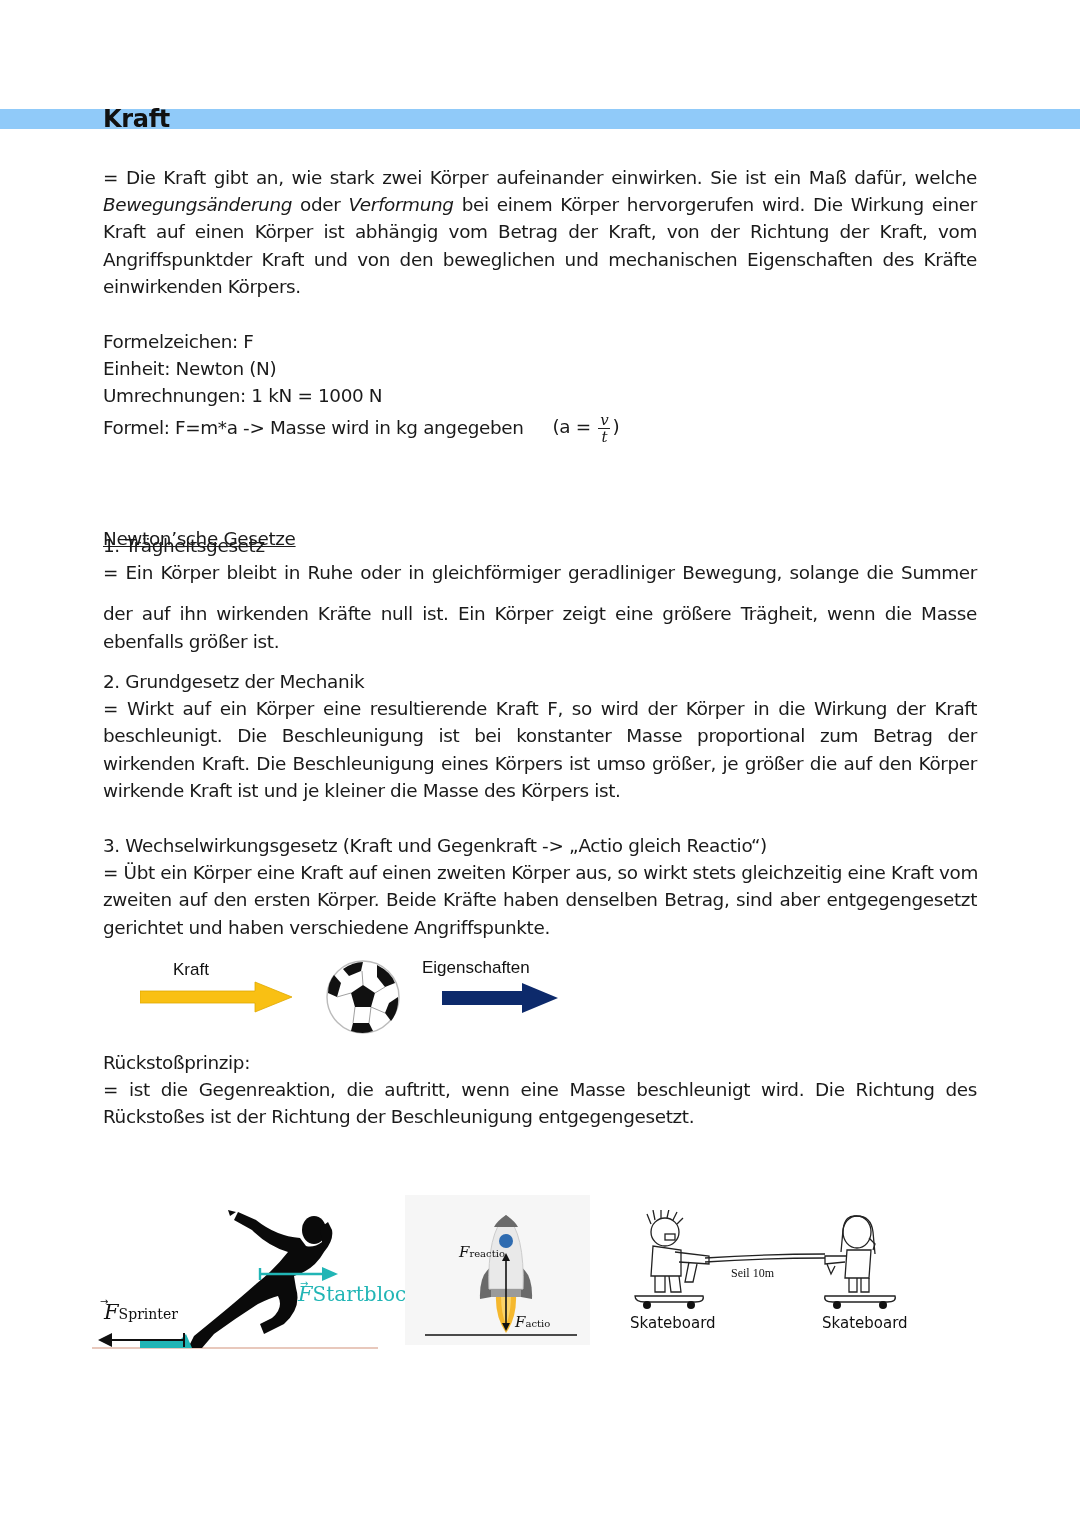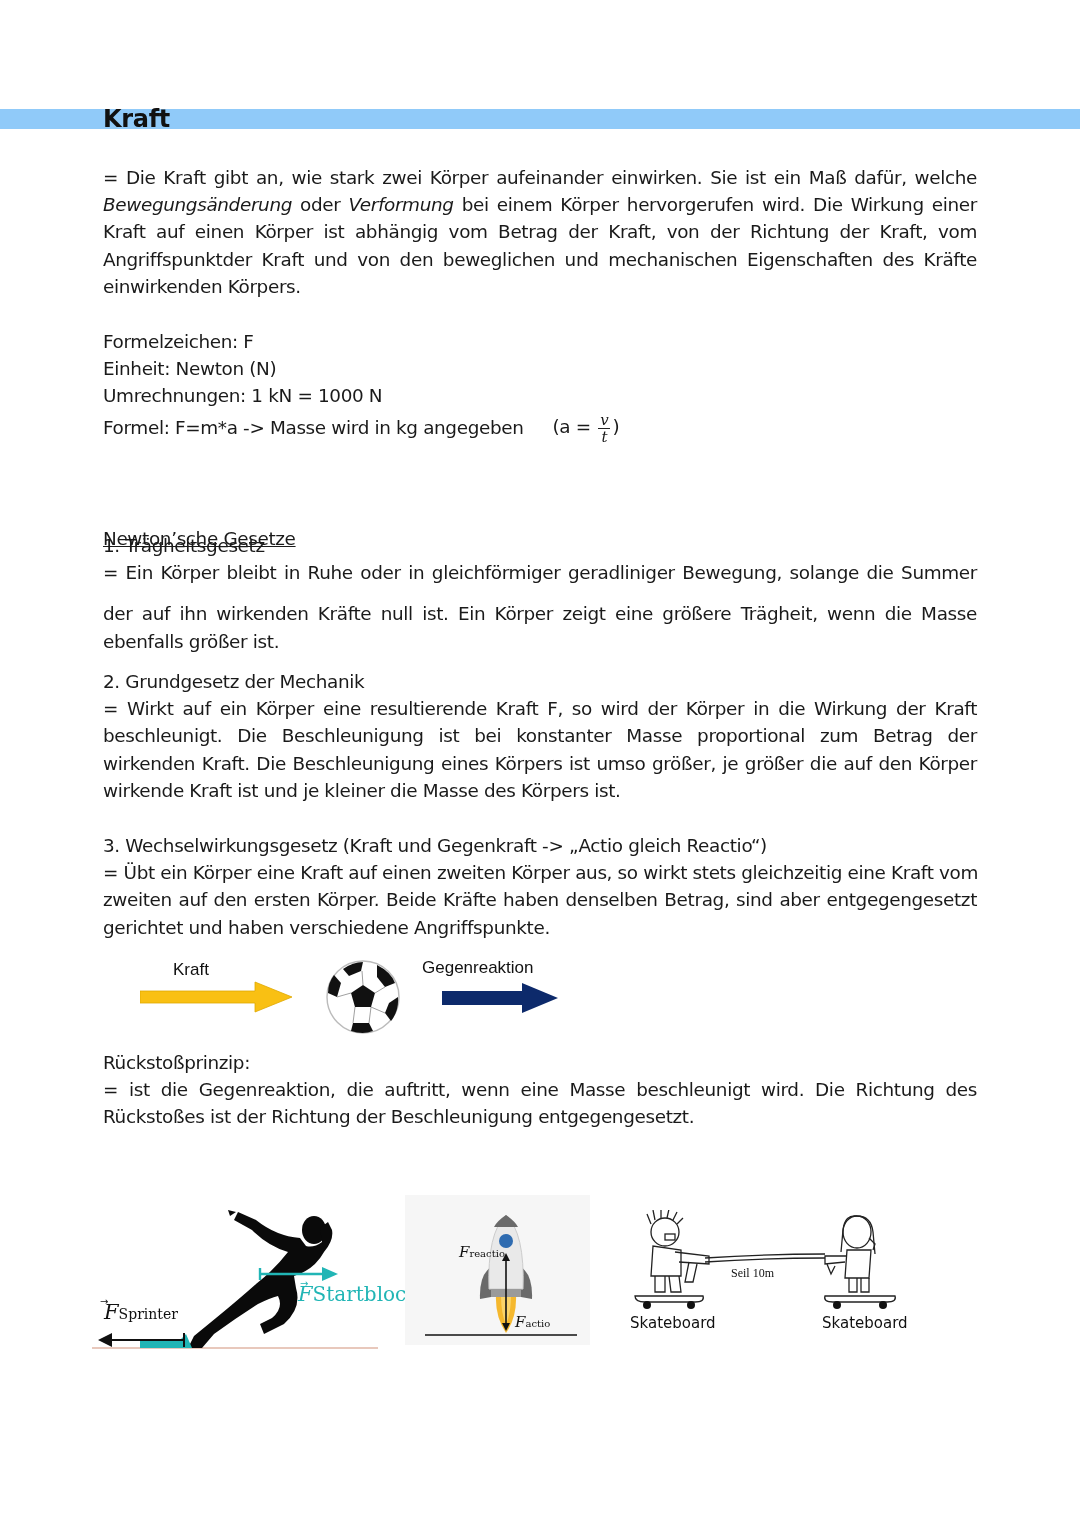--- a/index.html
+++ b/index.html
@@ -90,21 +90,21 @@
 
 <div class="text" style="top:832px;">
   <span class="line">3. Wechselwirkungsgesetz (Kraft und Gegenkraft -&gt; „Actio gleich Reactio“)</span>
   <span class="line" style="text-align:justify;text-align-last:justify;">= Übt ein Körper eine Kraft auf einen zweiten Körper aus, so wirkt stets gleichzeitig eine Kraft vom</span>
   <span class="line" style="text-align:justify;text-align-last:justify;">zweiten auf den ersten Körper. Beide Kräfte haben denselben Betrag, sind aber entgegengesetzt</span>
   <span class="line">gerichtet und haben verschiedene Angriffspunkte.</span>
 </div>
 
 <div class="fig" style="left:130px;top:955px;width:440px;height:85px;">
   <span class="fig-label" style="left:43px;top:5px;font-size:17px;">Kraft</span>
-  <span class="fig-label" style="left:292px;top:3px;font-size:17px;">Gegenreaktion</span>
+  <span class="fig-label" style="left:292px;top:3px;font-size:17px;">Eigenschaften</span>
   <svg width="160" height="40" style="position:absolute;left:10px;top:26px;">
     <polygon points="0,10 115,10 115,1 152,16 115,31 115,22 0,22" fill="#f9c013" stroke="#e0a800" stroke-width="0.8"></polygon>
   </svg>
   <svg width="80" height="80" style="position:absolute;left:195px;top:4px;">
     <circle cx="38" cy="38" r="36" fill="#fff" stroke="#bbb" stroke-width="1.4"></circle>
     <polygon points="38,26 50,34 46,48 30,48 26,34" fill="#111"></polygon>
     <path d="M18,10 Q28,3 38,3 L36,12 L24,17 Z" fill="#111"></path>
     <path d="M52,6 Q66,13 70,24 L60,28 L52,18 Z" fill="#111"></path>
     <path d="M3,34 Q3,24 9,16 L16,24 L12,38 Z" fill="#111"></path>
     <path d="M64,44 L73,38 Q74,52 66,62 L60,54 Z" fill="#111"></path>

